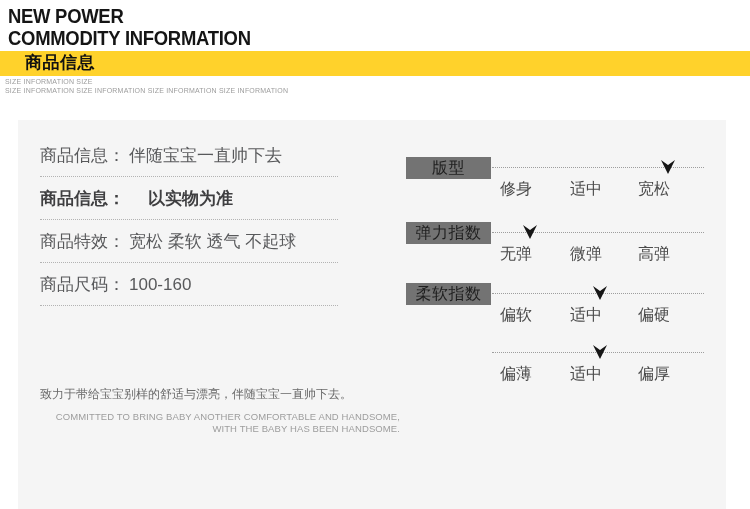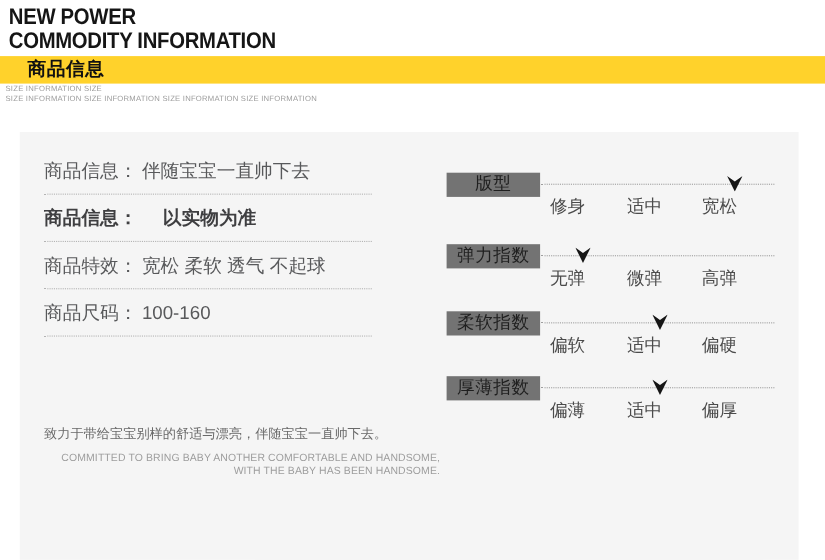--- a/index.html
+++ b/index.html
@@ -231,21 +231,20 @@
       <div class="ind-line"></div>
       <svg class="sel-arrow" viewBox="0 0 14 14" style="left: 187px;">
           <polygon points="0,0 7,5 14,0 7,14" fill="#161616"></polygon>
         </svg>
       <span class="ind-option o0">偏软</span>
       <span class="ind-option o1">适中</span>
       <span class="ind-option o2">偏硬</span>
     </div>
 
     <div class="indicator" style="top:222px">
-      <div class="ind-label">厚薄指数</div>
       <div class="ind-line"></div>
       <svg class="sel-arrow" viewBox="0 0 14 14" style="left: 187px;">
           <polygon points="0,0 7,5 14,0 7,14" fill="#161616"></polygon>
         </svg>
       <span class="ind-option o0">偏薄</span>
       <span class="ind-option o1">适中</span>
       <span class="ind-option o2">偏厚</span>
     </div>
 
   </div>

